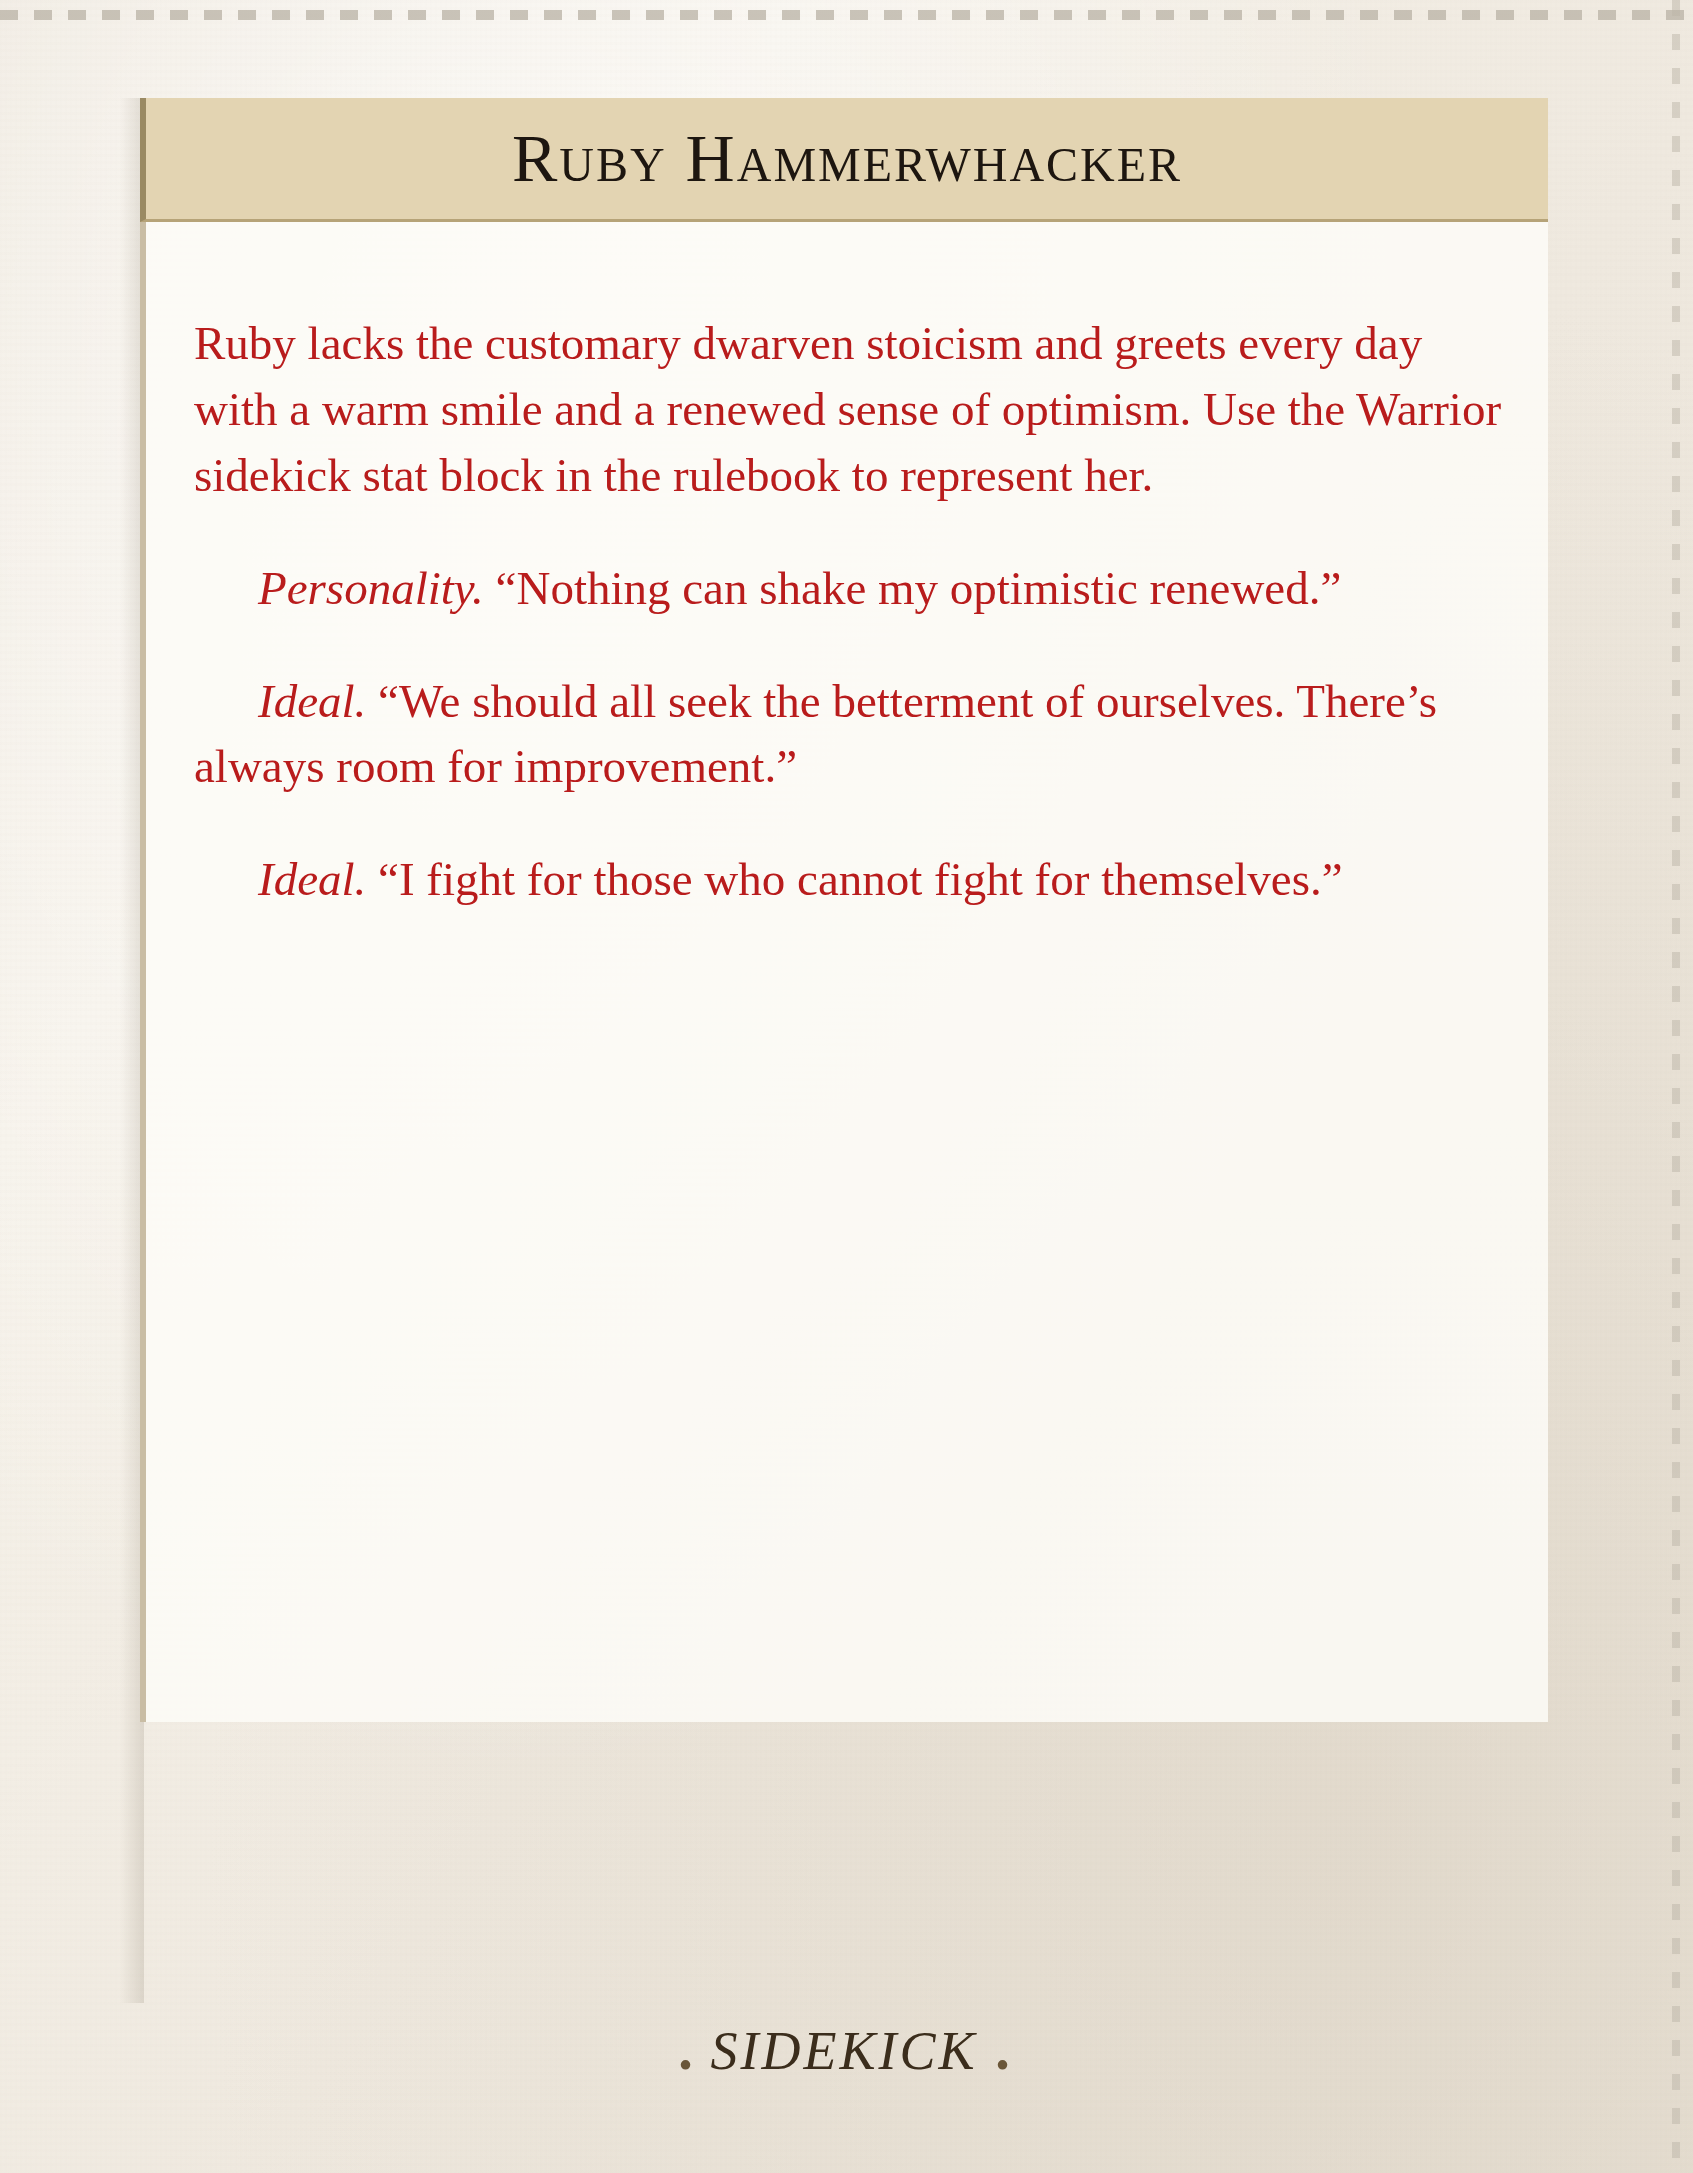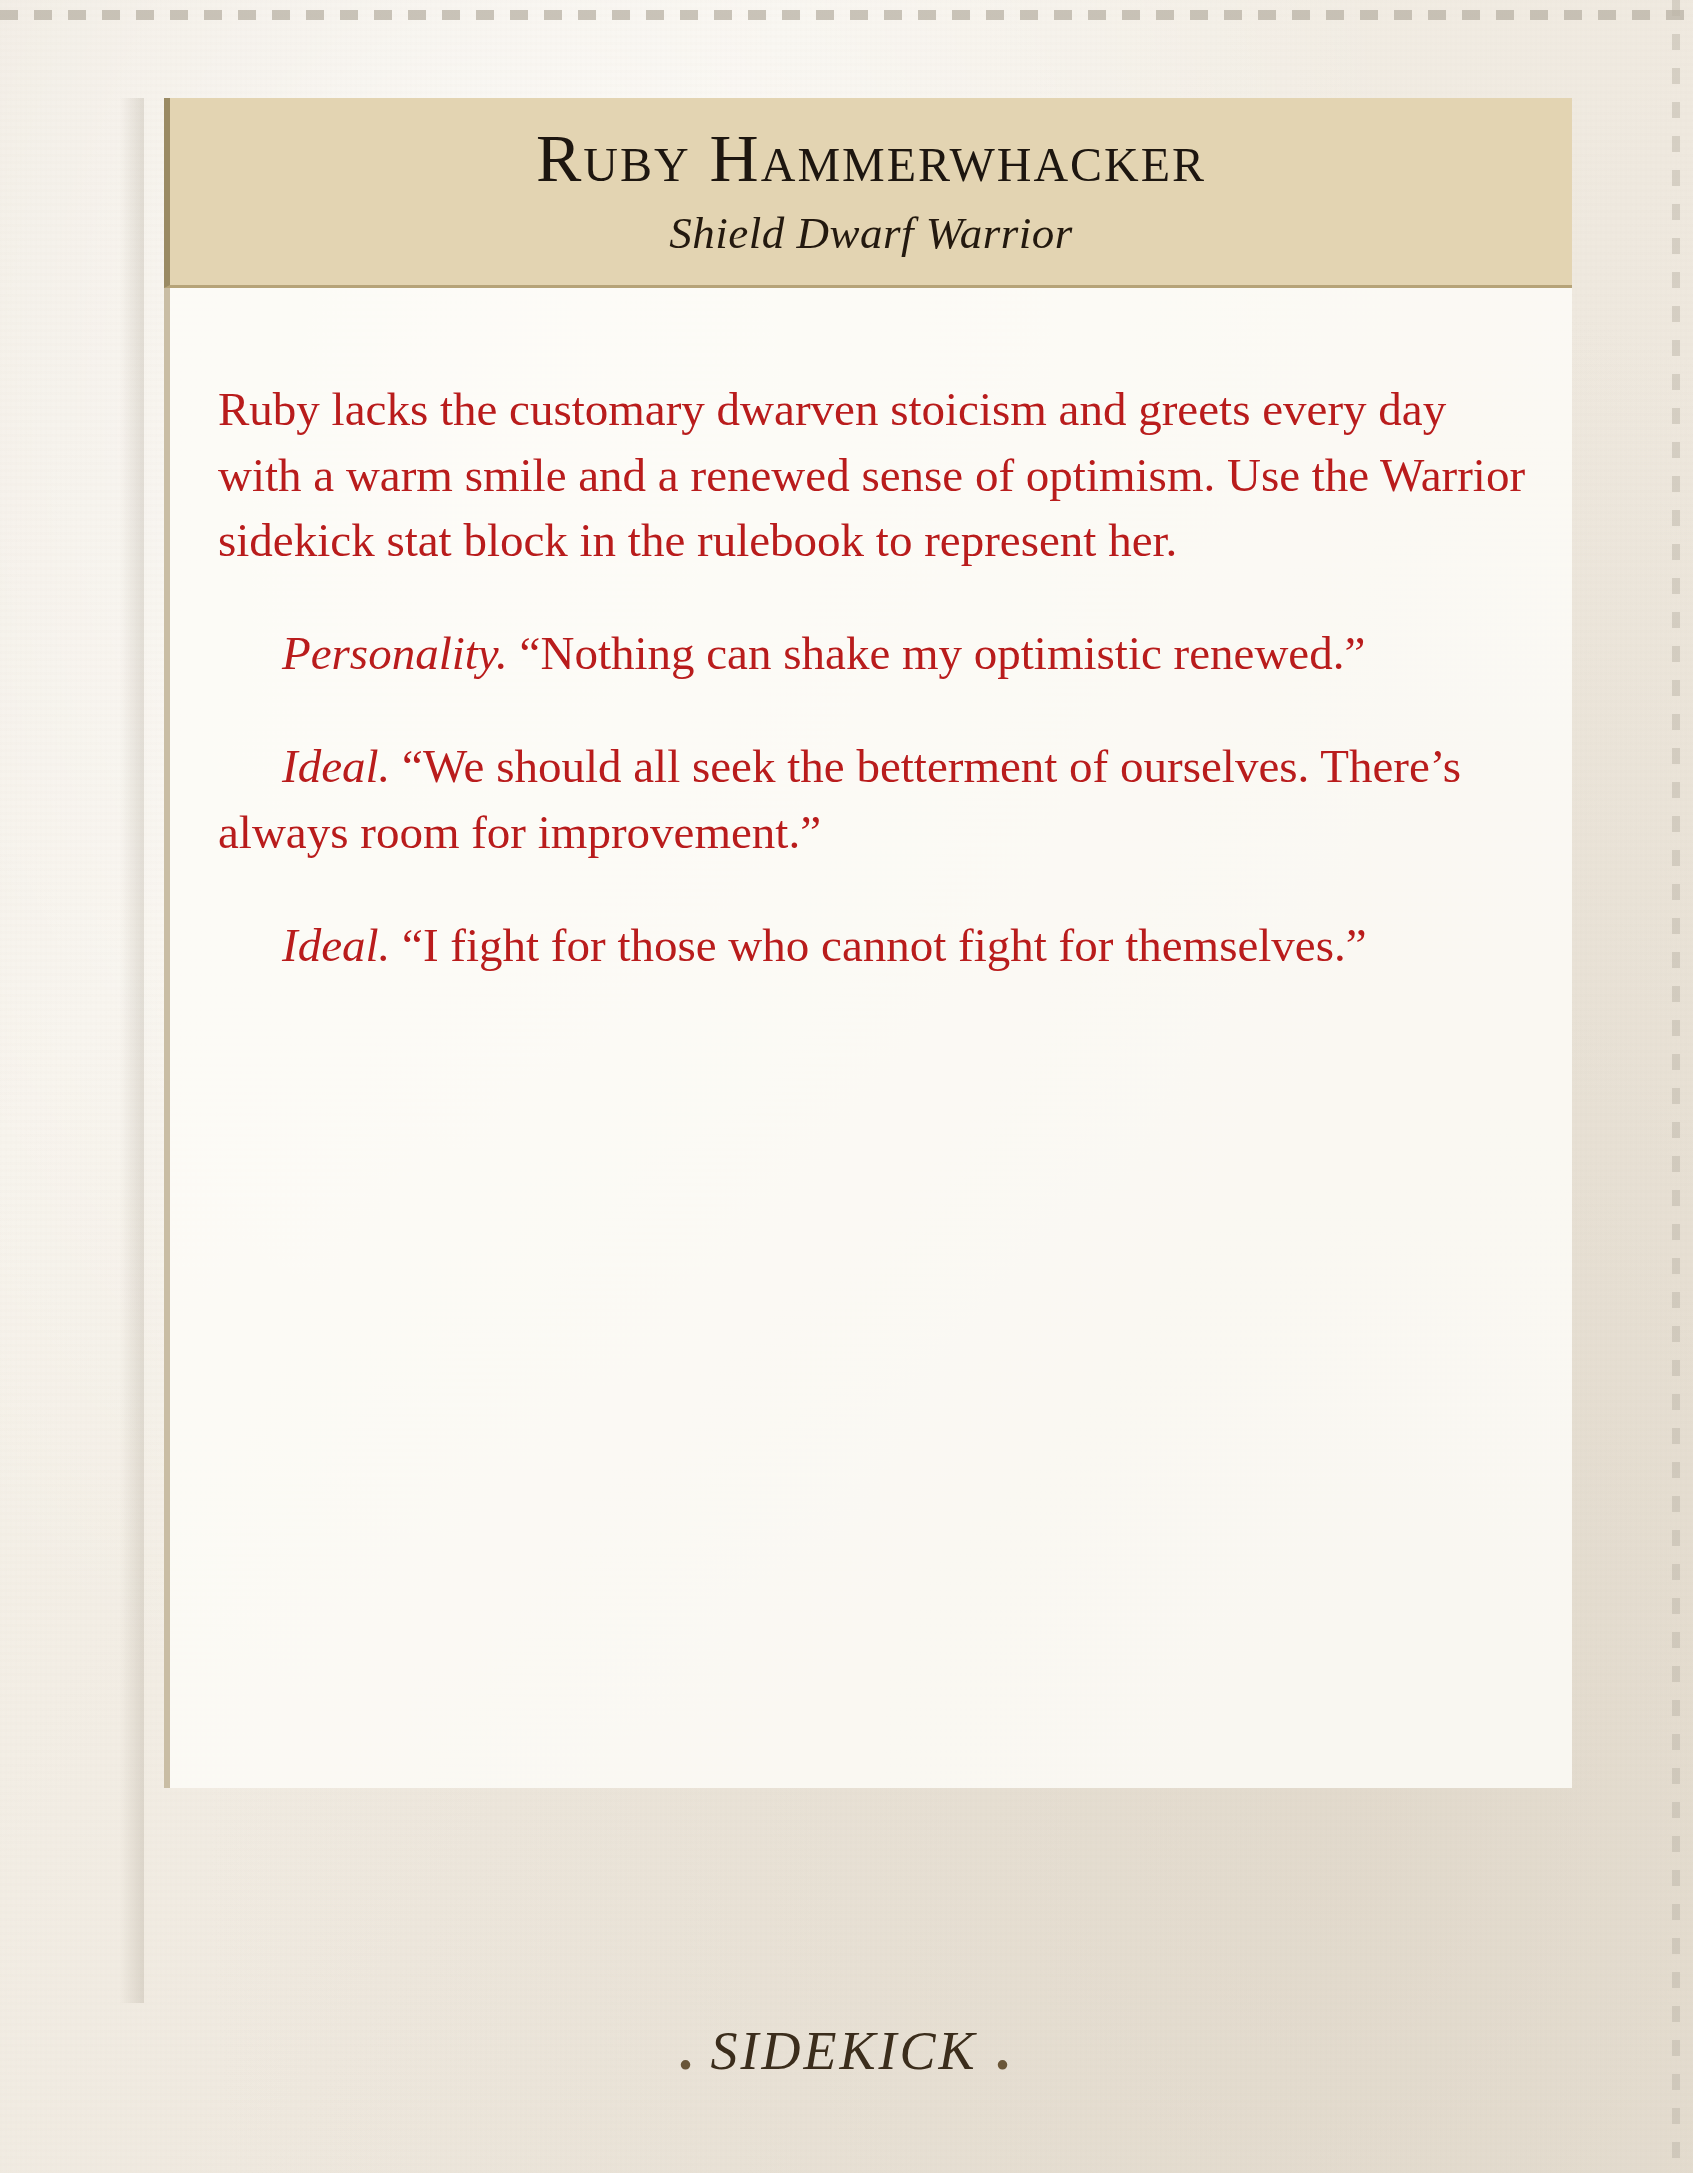--- a/index.html
+++ b/index.html
@@ -55,21 +55,20 @@
         #bcb5a8 0 16px, rgba(0,0,0,0) 16px 34px);
     opacity: .5;
   }
 
   .card {
     position: absolute;
     left: 140px;
     top: 98px;
     width: 1408px;
     height: 1905px;
-    margin-left: 24px;
   }
 
   .card-header {
     background: #e3d4b2;
     border-left: 6px solid #9a8a63;
     border-bottom: 3px solid #b6a378;
     padding: 26px 20px 26px 20px;
     text-align: center;
   }
   .card-title {
@@ -153,21 +152,20 @@
 <div class="page"></div>
 <div class="grain"></div>
 <div class="cut-marks"></div>
 <div class="cut-marks-right"></div>
 <div class="shadow-left"></div>
 
 <div class="card">
 
   <div class="card-header">
     <div class="card-title">Ruby Hammerwhacker</div>
-    <div class="card-subtitle">Shield Dwarf Warrior</div>
   </div>
 
   <div class="card-body">
 
     <p class="intro">Ruby lacks the customary dwarven stoicism and greets every day with a warm smile and a renewed sense of optimism. Use the Warrior sidekick stat block in the rulebook to represent her.</p>
 
     <p class="trait"><span class="trait-label">Personality.</span>
       <span>“Nothing can shake my optimistic renewed.”</span></p>
 
     <p class="trait"><span class="trait-label">Ideal.</span>

